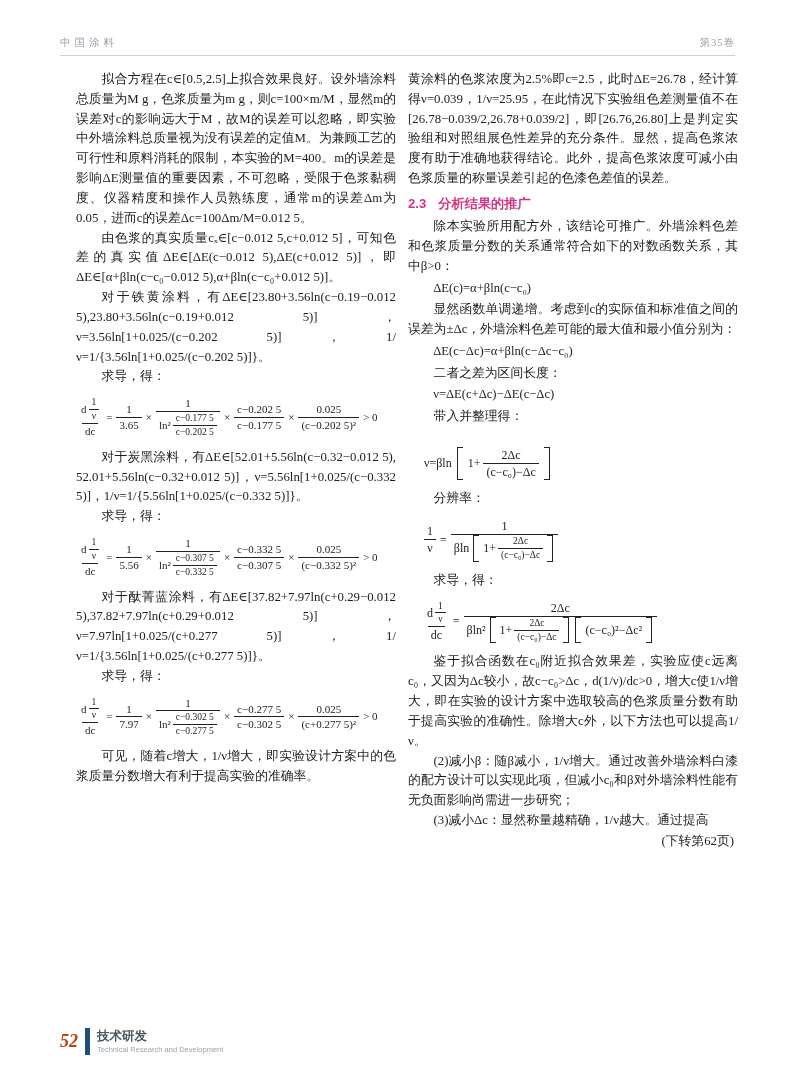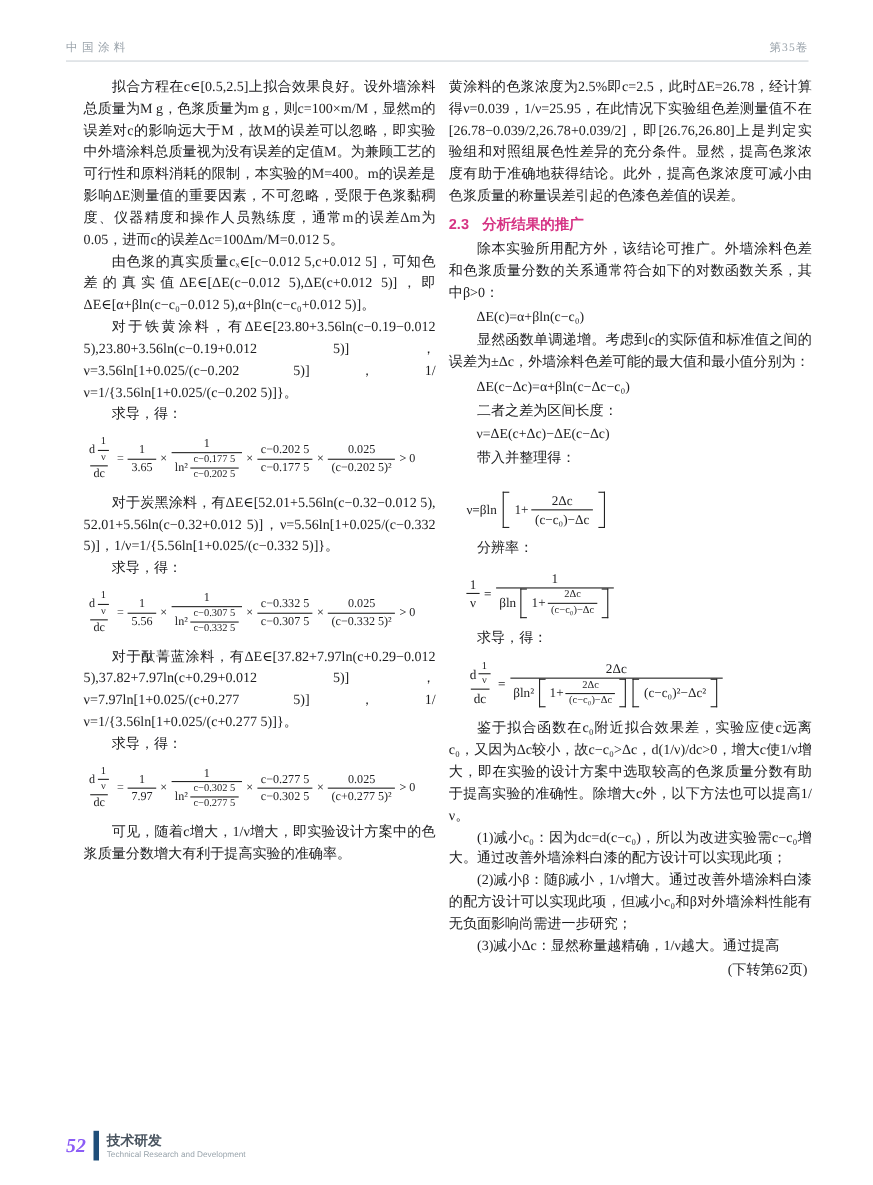--- a/index.html
+++ b/index.html
@@ -29,23 +29,23 @@
   .frac>.num,.frac>.den{padding:0 3px;line-height:1.35;}
   .frac>.den{border-top:1px solid #222;}
   .row{display:inline-flex;align-items:center;gap:2px;}
   .sm{font-size:9.5px;}
   .it{}
   .op{padding:0 1px;}
   .brl,.brr{align-self:stretch;width:5px;border:1.3px solid #222;margin:0 2px;}
   .brl{border-right:none;} .brr{border-left:none;}
   
   .ftr{position:absolute;left:60px;bottom:22px;display:flex;align-items:center;}
-  .ftr .pageno{font-size:18px;font-weight:bold;font-style:italic;color:#8b5cf6;margin-right:7px;}
+  .ftr .pageno{font-size:18px;font-weight:bold;font-style:italic;color:#c2410c;margin-right:7px;}
   .ftr .bar{width:5px;height:27px;background:#1f4e79;margin-right:7px;}
-  .ftr .cn{font-family:Liberation Serif, serif;font-weight:bold;
+  .ftr .cn{font-family:Liberation Mono, monospace;font-weight:bold;
            font-size:12.5px;color:#4a5560;line-height:1.2;}
   .ftr .en{font-family:"Liberation Sans","DejaVu Sans",sans-serif;font-size:7.5px;color:#9aa5ad;line-height:1.2;}
   .cont{ text-align:right;margin-top:1px;padding-right:4px;}
 </style>
 </head>
 <body>
 
 <div class="page">
 
   <div class="hdr">
@@ -264,21 +264,20 @@
               </span>
               <span class="brr"></span>
               <span class="brl"></span>
               <span class="it">(c−c₀)²−Δc²</span>
               <span class="brr"></span>
             </span>
         </span>
       </div>
 
       <p class="para">鉴于拟合函数在c₀附近拟合效果差，实验应使c远离c₀，又因为Δc较小，故c−c₀&gt;Δc，d(1/ν)/dc&gt;0，增大c使1/ν增大，即在实验的设计方案中选取较高的色浆质量分数有助于提高实验的准确性。除增大c外，以下方法也可以提高1/ν。</p>
-      <p class="para">(1)减小c₀：因为dc=d(c−c₀)，所以为改进实验需c−c₀增大。通过改善外墙涂料白漆的配方设计可以实现此项；</p>
       <p class="para">(2)减小β：随β减小，1/ν增大。通过改善外墙涂料白漆的配方设计可以实现此项，但减小c₀和β对外墙涂料性能有无负面影响尚需进一步研究；</p>
       <p class="para">(3)减小Δc：显然称量越精确，1/ν越大。通过提高</p>
       <div class="cont">(下转第62页)</div>
     </div>
   </div>
 
   <div class="ftr">
     <span class="pageno">52</span>
     <span class="bar"></span>
     <span>

